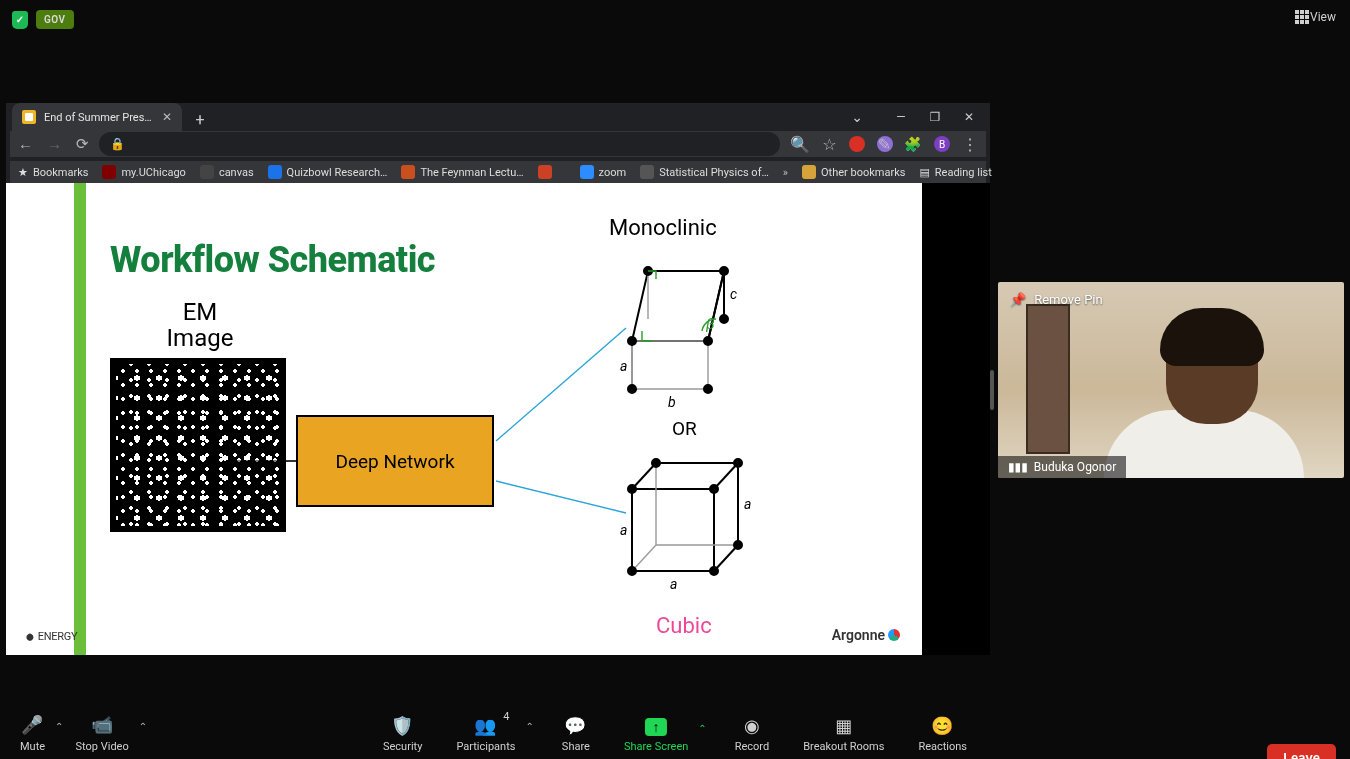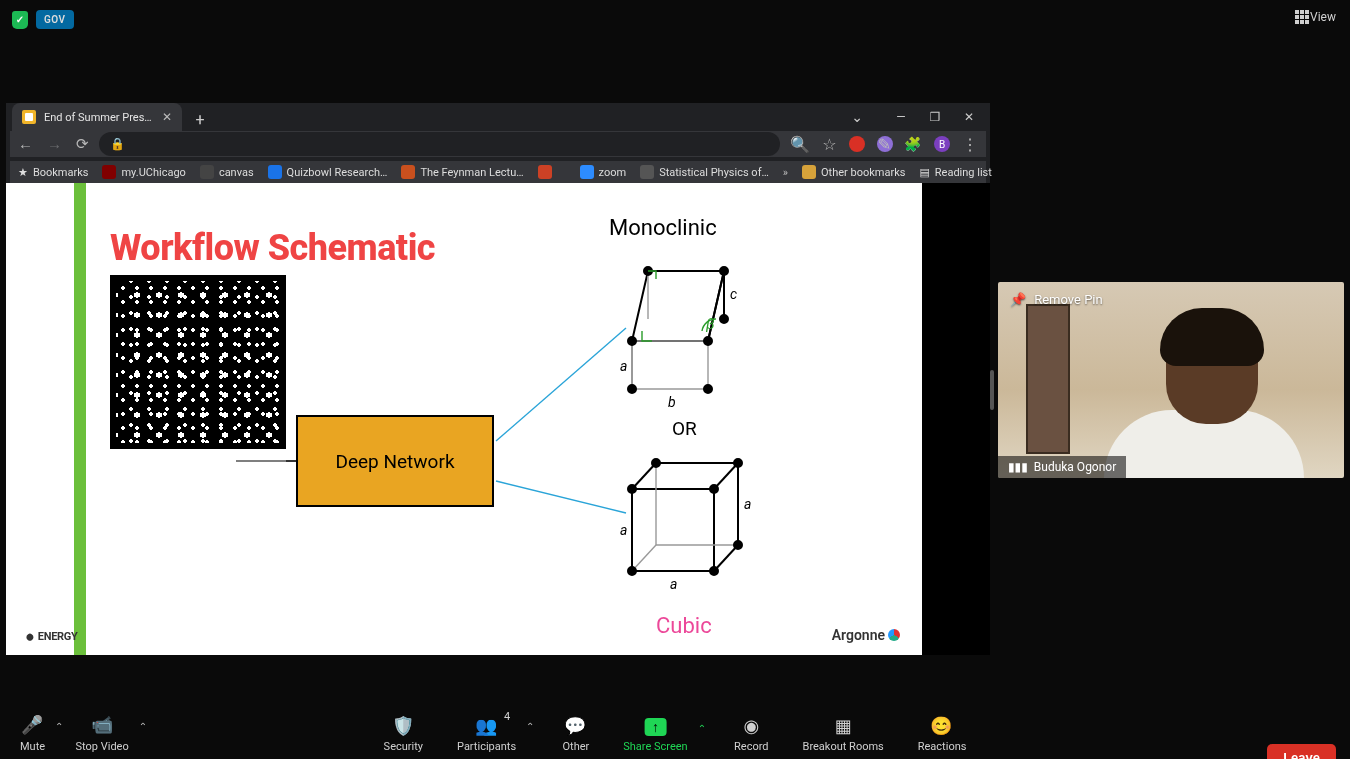--- a/index.html
+++ b/index.html
@@ -8,21 +8,21 @@
   background: #0a0a0a;
   font-family: -apple-system, BlinkMacSystemFont, "Segoe UI", Roboto, Arial, sans-serif;
   position: relative; overflow: hidden;
   color: #e8e8e8;
 }
 
 
 .tl-badges { position: absolute; top: 10px; left: 12px; display: flex; gap: 8px; align-items: center; }
 .shield { width: 16px; height: 18px; background: #1cb954; border-radius: 3px 3px 5px 5px; position: relative; display:flex;align-items:center;justify-content:center; }
 .shield::before { content:'✓'; color:#fff; font-size:10px; font-weight:bold;}
-.gov-badge { background: #0369a1; color:#dcdcdc; font-size: 10px; font-weight:600; letter-spacing:0.5px; padding: 4px 8px; border-radius: 4px; }
+.gov-badge { background: #4d7c0f; color:#dcdcdc; font-size: 10px; font-weight:600; letter-spacing:0.5px; padding: 4px 8px; border-radius: 4px; }
 
 
 .view-btn { position:absolute; top:10px; right:14px; display:flex; align-items:center; gap:1px; font-size:12px; color:#d0d0d0; cursor:pointer; }
 .grid-icon { display:grid; grid-template-columns:repeat(3,4px); grid-template-rows:repeat(3,4px); gap:1px; }
 .grid-icon span{ background:#d0d0d0; }
 
 
 .browser {
   position:absolute; left:6px; top:103px; width:984px; height:552px;
   background:#202124; display:flex; flex-direction:column;
@@ -52,38 +52,38 @@
 .bm-bar{height:26px;background:#35363a;display:flex;align-items:center;padding:0 8px;gap:14px;margin:4px 4px 0;font-size:11px;color:#ddd;}
 .bm{display:flex;align-items:center;gap:5px;cursor:pointer;white-space:nowrap;}
 .bm .ic{width:14px;height:14px;border-radius:3px;display:inline-block;}
 .bm-right{margin-left:auto;display:flex;gap:14px;align-items:center;}
 
 .slide-area{flex:1;background:#000;display:flex;align-items:flex-start;justify-content:flex-start;padding:0;}
 .slide{position:relative;width:916px;height:472px;background:#fff;margin-left:0;margin-top:0;}
 .slide .accent{position:absolute;left:68px;top:0;width:12px;height:100%;background:#6bbf3b;}
 .slide-inner{position:absolute;left:80px;top:0;right:0;bottom:0;padding:18px 10px 8px 24px;}
 
-.s-title{font-size:36px;font-weight:800;color:#ef4444;letter-spacing:-0.5px;margin-top:26px;}
+.s-title{font-size:36px;font-weight:800;color:#15803d;letter-spacing:-0.5px;margin-top:38px;}
 .em-label{font-size:24px;text-align:center;width:180px;margin-top:18px;line-height:1.1;color:#000;}
 .em-img{width:176px;height:174px;background:#000;position:relative;margin-top:6px;}
 
 .em-img::before{content:'';position:absolute;inset:6px;background:
  radial-gradient(#fff 2px,transparent 2px) 0 0/14px 14px,
  radial-gradient(#fff 2px,transparent 2px) 6px 8px/18px 16px,
  radial-gradient(#fff 3px,transparent 3px) 10px 4px/22px 20px;
  filter:contrast(1.2);}
 .deep-box{position:absolute;left:290px;top:232px;width:198px;height:92px;background:#e9a522;border:2px solid #000;display:flex;align-items:center;justify-content:center;font-size:19px;color:#000;}
 .mono-label{position:absolute;left:603px;top:32px;font-size:22px;color:#000;}
 .or-label{position:absolute;left:666px;top:234px;font-size:19px;color:#000;}
 .cubic-label{position:absolute;left:650px;top:430px;font-size:22px;color:#ec4899;}
 
 svg.overlay{position:absolute;left:0;top:0;}
 
 .footer-left{position:absolute;left:20px;bottom:12px;font-size:8px;color:#333;display:flex;align-items:center;gap:4px;}
-.footer-left .elogo{font-weight:700;font-size:11px;letter-spacing:-0.3px;}
+.footer-left .elogo{font-weight:400;font-size:11px;letter-spacing:-0.3px;}
 .footer-right{position:absolute;right:22px;bottom:12px;font-size:14px;font-weight:600;color:#333;display:flex;align-items:center;gap:3px;}
 .footer-right .tri{width:12px;height:12px;background:conic-gradient(#d33 0 120deg,#2a8 120deg 240deg,#29f 240deg 360deg);border-radius:50%;}
 
 
 .speaker{position:absolute;left:998px;top:282px;width:346px;height:196px;background:linear-gradient(180deg,#d6c9b4 0%,#cbb899 55%,#e0d6c2 100%);border-radius:2px;overflow:hidden;}
 .speaker .pin{position:absolute;top:10px;left:12px;display:flex;align-items:center;gap:8px;font-size:13px;color:#fff;text-shadow:0 1px 2px rgba(0,0,0,0.6);cursor:pointer;}
 .speaker .nametag{position:absolute;left:0;bottom:0;background:rgba(0,0,0,0.55);padding:4px 10px;font-size:12px;color:#fff;display:flex;align-items:center;gap:6px;}
 
 .speaker .person{position:absolute;right:40px;bottom:0;width:200px;height:170px;}
 .speaker .head{position:absolute;top:8px;right:46px;width:92px;height:108px;background:#5a3b26;border-radius:46px 46px 40px 40px;}
@@ -209,20 +209,23 @@
           <span>Reading list</span>
         </span>
     </div>
   </div>
 
   <div class="slide-area">
     <div class="slide">
       <div class="accent"></div>
       <div class="slide-inner">
         <div class="s-title">Workflow Schematic</div>
+        <div class="em-label">
+          <span>EM</span><br><span>Image</span>
+        </div>
         <div class="em-img"></div>
       </div>
 
       <div class="deep-box">
           <span>Deep Network</span>
         </div>
       <div class="mono-label">Monoclinic</div>
       <div class="or-label">OR</div>
       <div class="cubic-label">Cubic</div>
 
@@ -335,21 +338,21 @@
     <div class="tb-group">
       <div class="tb-btn">
         <span class="ico">👥</span>
         <span class="badge-n">4</span>
         <span>Participants</span>
       </div>
       <span class="tb-sub">⌃</span>
     </div>
     <div class="tb-btn">
       <span class="ico">💬</span>
-      <span>Other</span>
+      <span>Share</span>
     </div>
     <div class="tb-group">
       <div class="tb-btn tb-share">
         <span class="sq">↑</span>
         <span>Share Screen</span>
       </div>
       <span class="tb-sub" style="color:#1fd655">⌃</span>
     </div>
     <div class="tb-btn">
       <span class="ico">◉</span>

